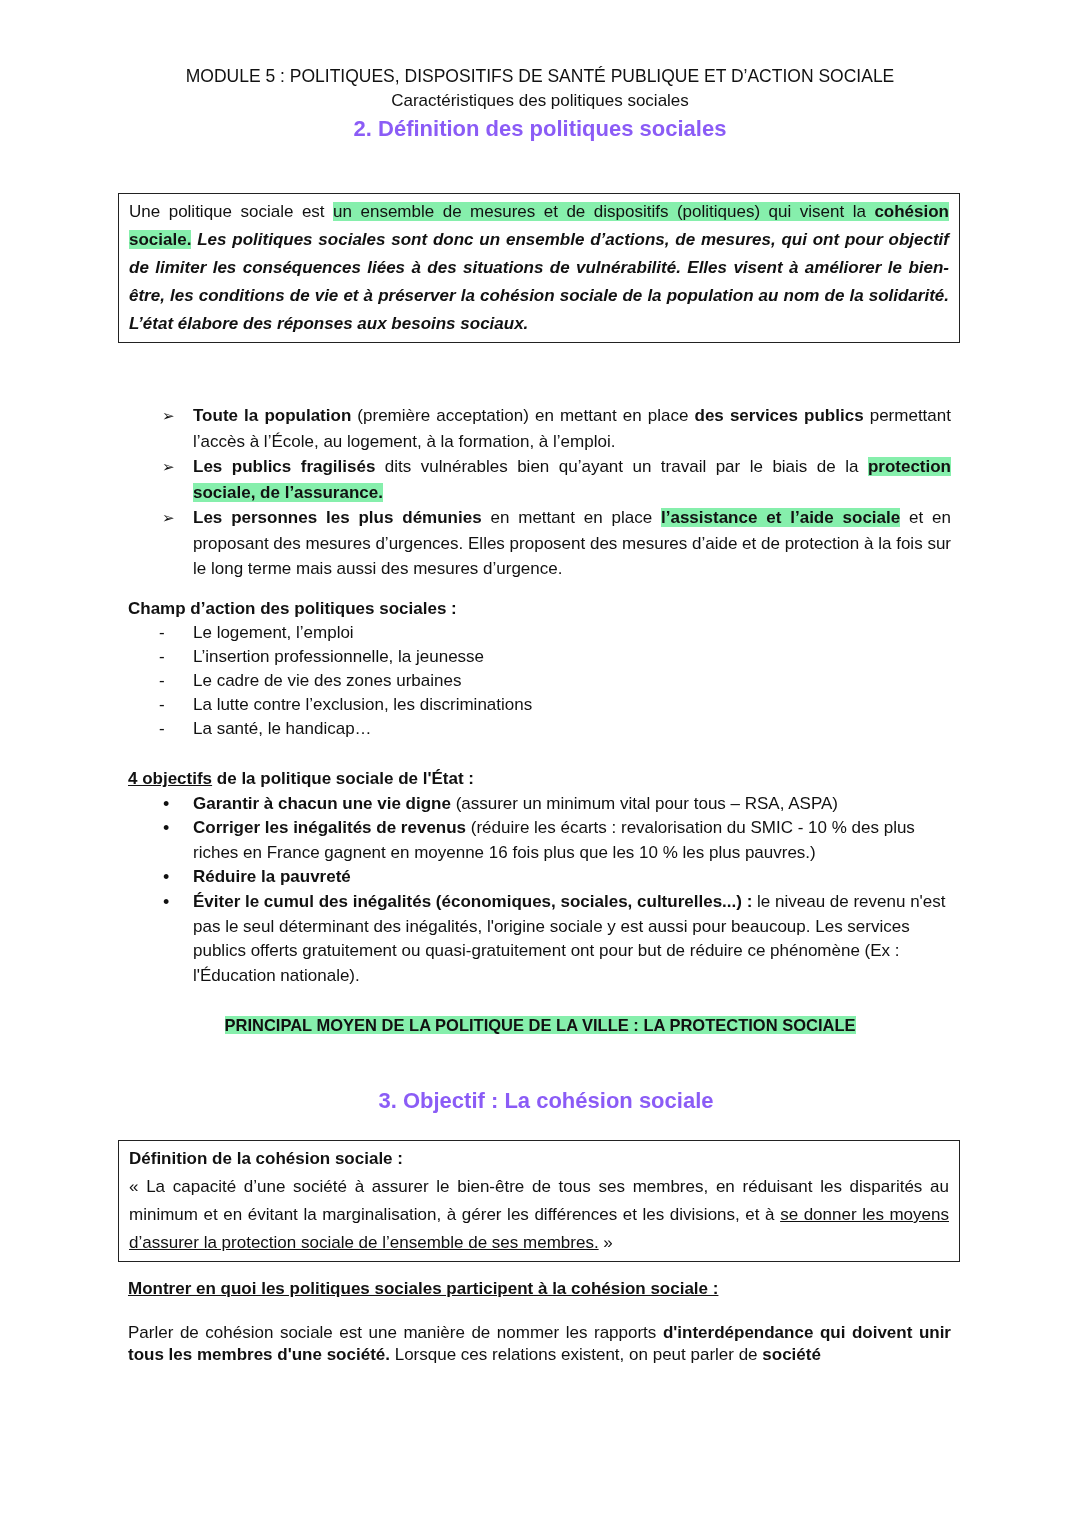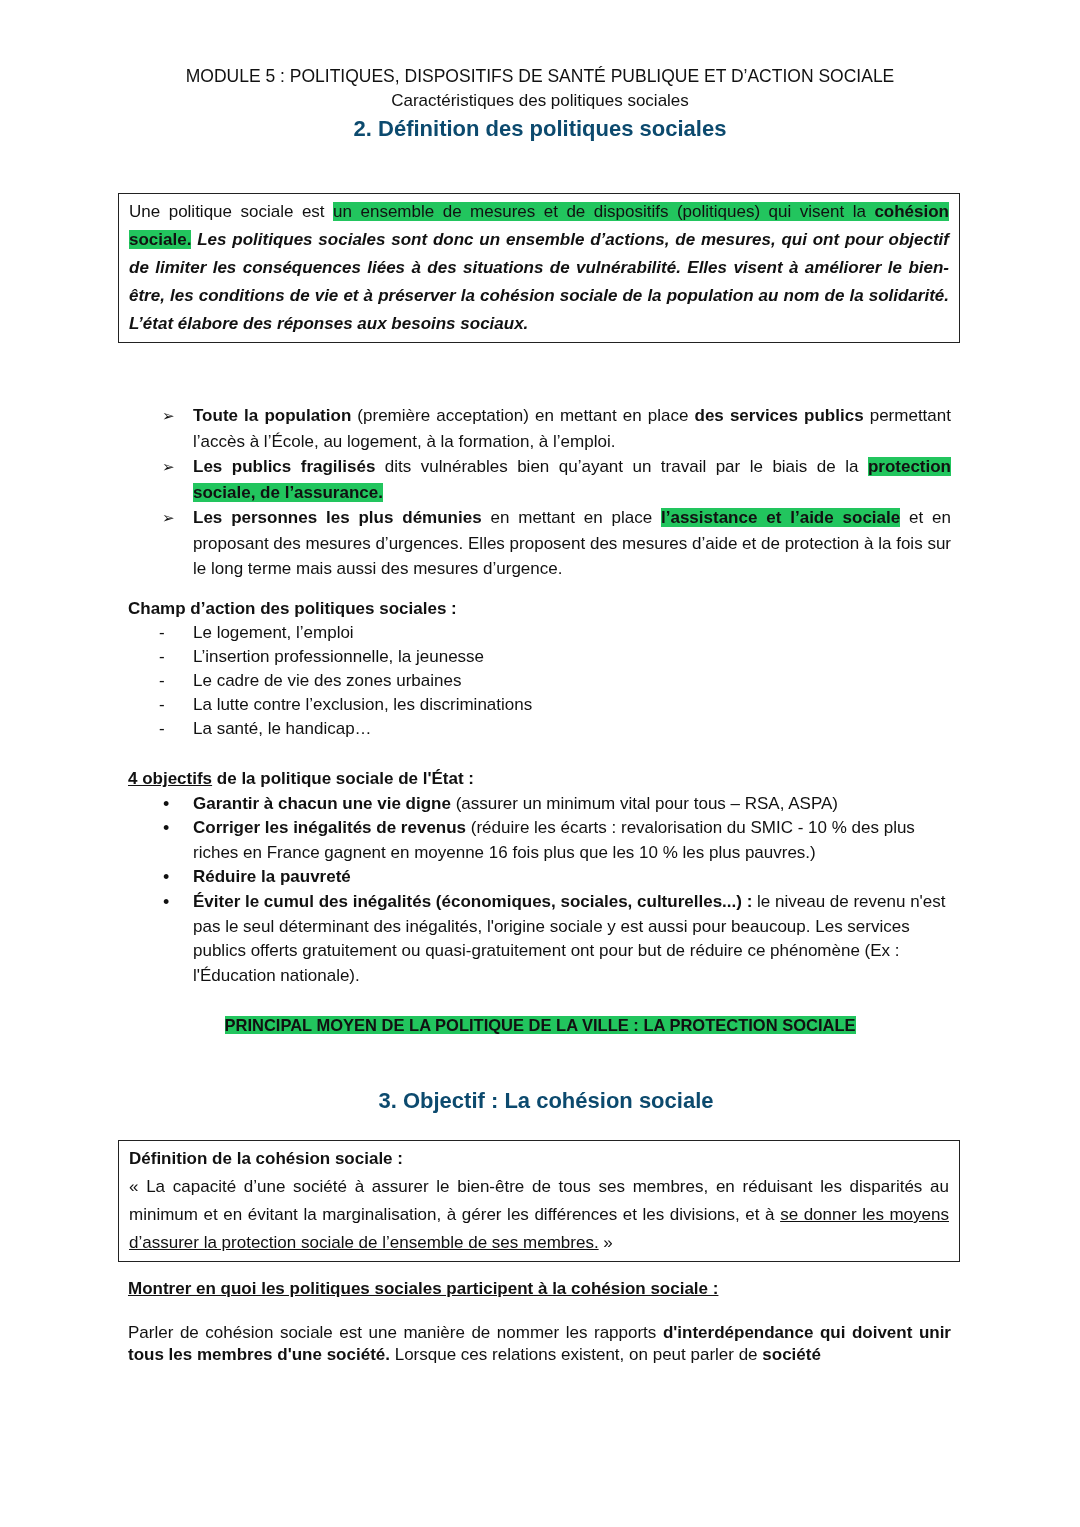--- a/index.html
+++ b/index.html
@@ -2,25 +2,25 @@
 <html><head>
 <meta charset="utf-8">
 <style>
   html, body { margin: 0; padding: 0; background: #ffffff; }
   body { width: 1080px; height: 1527px; position: relative; overflow: hidden;
          font-family: "Liberation Sans", sans-serif; color: #111; font-size: 17px; }
   .page { position: absolute; left: 0; top: 0; width: 1080px; height: 1527px; }
   .center { text-align: center; }
   .module { position: absolute; top: 66px; left: 0; width: 1080px; font-size: 17.5px; }
   .subtitle { position: absolute; top: 91px; left: 0; width: 1080px; font-size: 17px; }
-  .h-red { color: #0c4a6e; font-weight: bold; font-size: 22px; }
+  .h-red { color: #8b5cf6; font-weight: bold; font-size: 22px; }
   .sec2 { position: absolute; top: 116px; left: 0; width: 1080px; }
   .box { position: absolute; left: 118px; width: 820px; border: 1.5px solid #222;
          padding: 4px 10px; line-height: 28px; text-align: justify; }
-  .hl { background: #22c55e; }
+  .hl { background: #86efac; }
   .b { font-weight: bold; }
   .bi { font-weight: bold; font-style: italic; }
   .u { text-decoration: underline; }
   .para { position: absolute; left: 128px; width: 823px; line-height: 25px; }
   ul.arrows { list-style: none; margin: 0; padding: 0; }
   ul.arrows li { position: relative; padding-left: 65px; text-align: justify; line-height: 25.5px; }
   ul.arrows li .mk { position: absolute; left: 34px; top: 0; font-size: 15px; }
   ul.dashes { list-style: none; margin: 0; padding: 0; }
   ul.dashes li { position: relative; padding-left: 65px; line-height: 24px; }
   ul.dashes li .mk { position: absolute; left: 31px; top: 0; }

